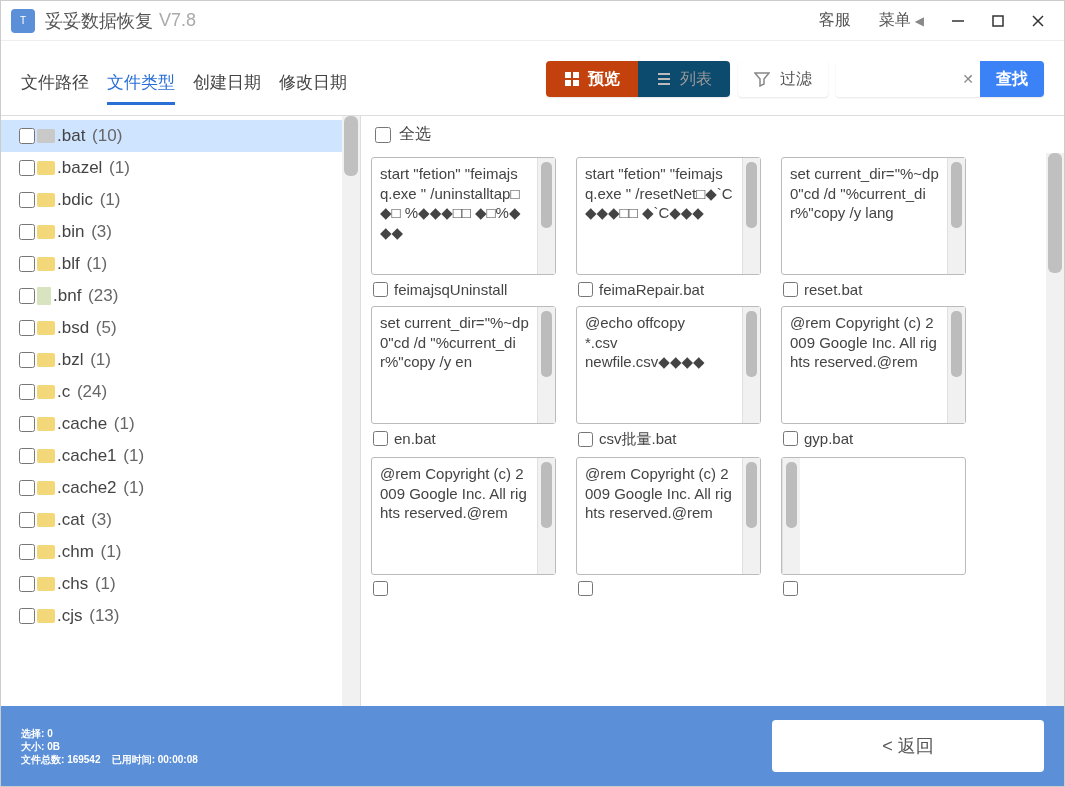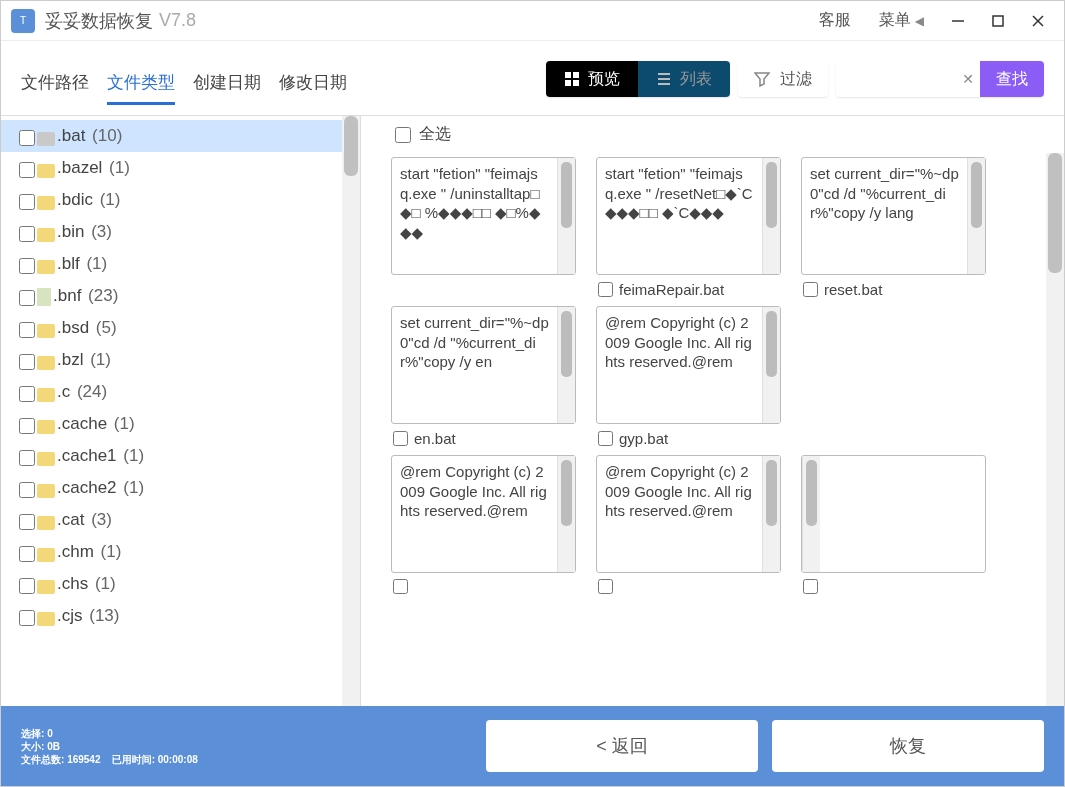--- a/index.html
+++ b/index.html
@@ -15,43 +15,43 @@
   .titlebar-ctrl svg { width: 14px; height: 14px; stroke: #333; stroke-width: 1.5; fill: none; }
   .menu-tri { font-size: 12px; margin-left:4px; color:#888;}
 
   .toolbar { display: flex; align-items: center; padding: 12px 20px 10px 20px; gap: 8px; }
   .tabs { display: flex; gap: 18px; font-size: 17px; color: #444;}
   .tab { padding: 4px 0 8px 0; cursor: pointer; margin-top: 14px; }
   .tab.active { color: #2a6fd6; border-bottom: 3px solid #2a6fd6; }
   .toolbar-spacer { flex:1; }
   .pill { display: flex; align-items: center; height: 36px; border-radius: 4px; overflow: hidden; box-shadow: 0 1px 2px rgba(0,0,0,0.1);}
   .pill-btn { display: flex; align-items: center; gap: 8px; padding: 0 18px; height: 100%; font-size: 16px; cursor: pointer; }
-  .pill-btn.preview { background: #000000; color: #fff; }
+  .pill-btn.preview { background: #c2410c; color: #fff; font-weight: bold; }
   .pill-btn.list { background: #0c4a6e; color: #999; }
   .filter-btn { display:flex; align-items:center; gap:10px; height:36px; padding:0 16px; border-radius:4px; background:#fff; box-shadow:0 1px 2px rgba(0,0,0,0.1); color:#555; font-size:16px; cursor:pointer;}
   .searchbox { display:flex; align-items:center; height:36px; border-radius:4px; background:#fff; box-shadow:0 1px 2px rgba(0,0,0,0.1); overflow:hidden;}
   .searchbox input { border:none; outline:none; padding:0 10px; width:120px; height:100%; font-size:14px;}
   .searchbox .clear { width:24px; text-align:center; color:#888; cursor:pointer;}
-  .searchbox .go { background:#8b5cf6; color:#fff; padding:0 16px; height:100%; display:flex; align-items:center; font-size:16px; cursor:pointer;}
+  .searchbox .go { background:#3b82f6; color:#fff; padding:0 16px; height:100%; display:flex; align-items:center; font-size:16px; cursor:pointer;font-weight:bold;}
   .icon-sm { width:16px; height:16px; }
 
   .body { flex:1; display:flex; overflow:hidden; border-top: 1px solid #ddd;}
   .sidebar-wrap { width: 360px; display:flex; border-right: 1px solid #ddd; background:#fff;}
   .sidebar { flex:1; overflow-y:auto; padding: 4px 0;}
-  .sidebar-item { display:flex; align-items:flex-end; gap:2px; padding: 6px 26px 6px 18px; font-size:17px; color:#444; cursor:pointer;}
+  .sidebar-item { display:flex; align-items:center; gap:2px; padding: 6px 26px 6px 18px; font-size:17px; color:#444; cursor:pointer;}
   .sidebar-item.selected { background:#cfe4ff; }
   .sidebar-item input[type=checkbox]{ width:16px; height:16px; }
   .folder-ic { width:18px; height:14px; background:#f3d87a; border-radius:2px; position:relative; }
   .folder-ic.gray { background:#c9c9c9; }
   .folder-ic.file { background:#d8e3c0; border-radius:1px; height:18px; width:14px;}
   .ext-count { color:#666; }
   .side-scroll { width:18px; background:#f1f1f1; position:relative;}
   .side-thumb { position:absolute; top:0; left:2px; right:2px; height:60px; background:#c0c0c0; border-radius:6px;}
 
-  .main { flex:1; display:flex; flex-direction:column; overflow:hidden; position:relative;margin-left:20px;}
+  .main { flex:1; display:flex; flex-direction:column; overflow:hidden; position:relative;}
   .selectall { padding: 8px 14px; display:flex; align-items:center; gap:8px; font-size:16px; color:#444;}
   .selectall input { width:16px; height:16px;}
   .grid-wrap { flex:1; display:flex; overflow:hidden;}
   .grid { flex:1; overflow:hidden; padding: 4px 10px;}
   .row { display:flex; gap:20px; margin-bottom: 6px;}
   .card { width: 185px; }
   .thumb { height: 118px; border:1px solid #bbb; border-radius:3px; display:flex; background:#fff;}
   .thumb-text { flex:1; padding:6px 8px; font-size:15px; color:#444; overflow:hidden; line-height:1.3; word-break:break-all;}
   .thumb-sb { width:18px; background:#f1f1f1; position:relative; border-left:1px solid #e0e0e0;}
   .thumb-sb .st { position:absolute; top:4px; bottom:40%; left:3px; right:3px; background:#bcbcbc; border-radius:5px;}
@@ -250,20 +250,24 @@
       <div class="grid-wrap">
         <div class="grid" id="grid">
             <div class="row">
               <div class="card">
                 <div class="thumb">
         <div class="thumb-text">start "fetion" "feimajsq.exe " /uninstalltap□◆□ %◆◆◆□□ ◆□%◆◆◆</div>
         <div class="thumb-sb">
                     <div class="st"></div>
                   </div>
       </div>
+      <div class="card-label">
+        <input type="checkbox" style="">
+        <span>feimajsqUninstall</span>
+      </div>
               </div>
               <div class="card">
                 <div class="thumb">
         <div class="thumb-text">start "fetion" "feimajsq.exe " /resetNet□◆`C◆◆◆□□        ◆`C◆◆◆</div>
         <div class="thumb-sb">
                     <div class="st"></div>
                   </div>
       </div>
       <div class="card-label">
         <input type="checkbox" style="">
@@ -287,20 +291,32 @@
               <div class="card">
                 <div class="thumb">
         <div class="thumb-text">set current_dir="%~dp0"cd /d "%current_dir%"copy /y en</div>
         <div class="thumb-sb">
                     <div class="st"></div>
                   </div>
       </div>
       <div class="card-label">
         <input type="checkbox" style="">
         <span>en.bat</span>
+      </div>
+              </div>
+              <div class="card">
+                <div class="thumb">
+        <div class="thumb-text">@echo offcopy<br>*.csv<br>newfile.csv◆◆◆◆</div>
+        <div class="thumb-sb">
+                    <div class="st"></div>
+                  </div>
+      </div>
+      <div class="card-label">
+        <input type="checkbox" style="">
+        <span>csv批量.bat</span>
       </div>
               </div>
               <div class="card">
                 <div class="thumb">
         <div class="thumb-text">@rem Copyright (c) 2009 Google Inc. All rights reserved.@rem</div>
         <div class="thumb-sb">
                     <div class="st"></div>
                   </div>
       </div>
       <div class="card-label">
@@ -355,15 +371,14 @@
   </div>
 
   <div class="footer">
     <div class="stats">
       <div><span>选择:</span>&nbsp;<span>0</span></div>
       <div><span>大小:</span>&nbsp;<span>0B</span></div>
       <div><span>文件总数:</span>&nbsp;<span>169542</span>&nbsp;&nbsp;&nbsp;&nbsp;<span>已用时间:</span>&nbsp;<span>00:00:08</span></div>
     </div>
     <div class="footer-spacer"></div>
     <div class="foot-btn">&lt; 返回</div>
-    <div class="foot-btn">恢复</div>
   </div>
 </div>
 
 </body></html>

